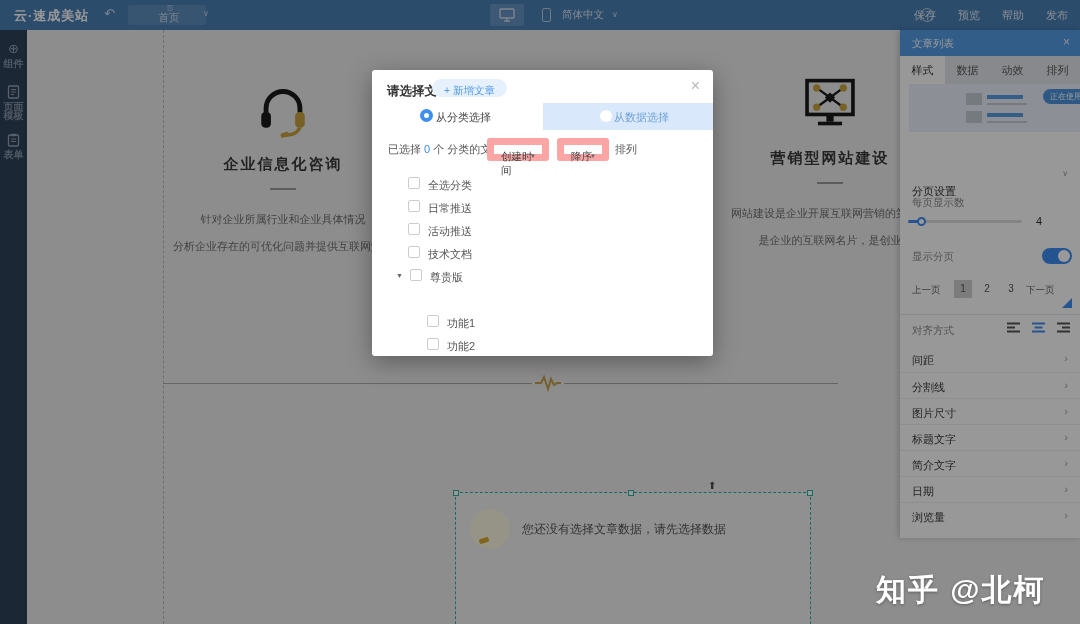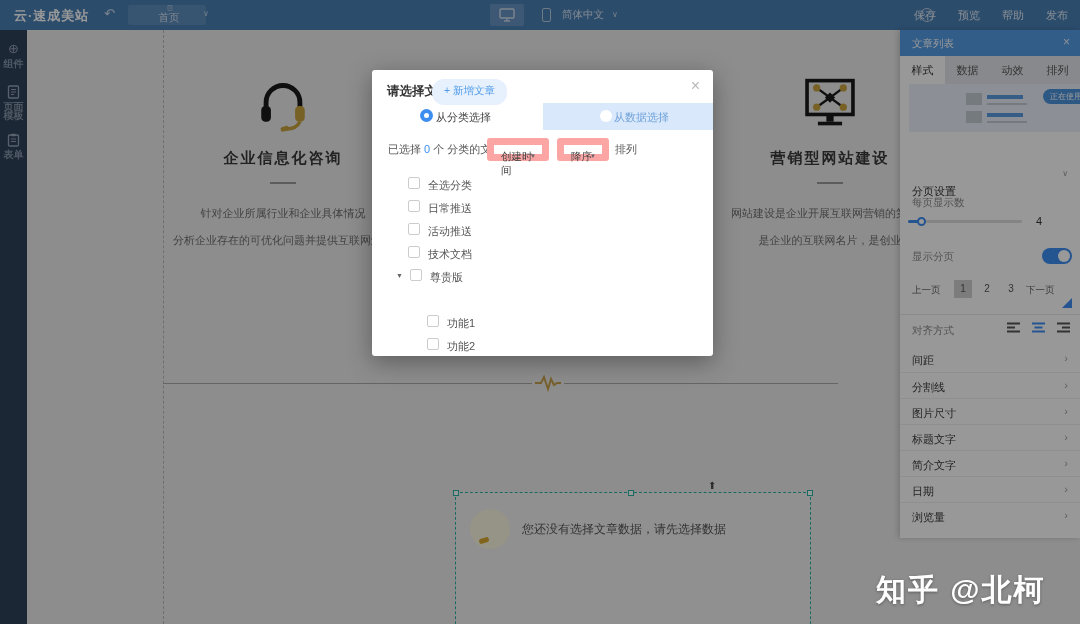--- a/index.html
+++ b/index.html
@@ -82,21 +82,21 @@
   .panel-div { position:absolute; left:0; top:284px; width:180px; height:1px; background:#e6e6e6; }
   .align-icons { position:absolute; right:10px; top:292px; display:flex; gap:12px; }
   .prow { position:absolute; left:0; width:180px; height:26px; border-top:1px solid #efefef; cursor:pointer; }
   .prow .pl { position:absolute; left:12px; top:7px; font-size:11px; color:#3a3a3a; }
   .prow .pc { position:absolute; right:12px; top:6px; font-size:11px; color:#a0a0a0; }
 
   
   .overlay { position:absolute; inset:0; background:rgba(0,0,0,.40); z-index:40; }
   .modal { position:absolute; left:372px; top:70px; width:341px; height:286px; background:#fff; border-radius:3px; z-index:50; box-shadow:0 6px 24px rgba(0,0,0,.35); }
   .m-title { position:absolute; left:15px; top:13px; font-size:12.5px; font-weight:bold; color:#333; }
-  .m-new { position:absolute; left:60px; top:9px; height:26px; line-height:22px; padding:0 12px; background:#e7f1fd; color:#4f9bea; font-size:10.5px; border-radius:12px; cursor:pointer; }
+  .m-new { position:absolute; left:60px; top:9px; height:18px; line-height:22px; padding:0 12px; background:#e7f1fd; color:#4f9bea; font-size:10.5px; border-radius:12px; cursor:pointer; }
   .m-close { position:absolute; right:13px; top:7px; font-size:16px; color:#b8b8b8; cursor:pointer; }
   .m-tabrow { position:absolute; left:0; top:33px; width:341px; height:27px; }
   .m-tab-right { position:absolute; left:171px; top:0; width:170px; height:27px; background:#d9e9fb; }
   .radio-on { position:absolute; width:13px; height:13px; border-radius:50%; background:#3e8ef0; }
   .radio-on i { position:absolute; left:4px; top:4px; width:5px; height:5px; border-radius:50%; background:#fff; }
   .radio-off { position:absolute; width:12px; height:12px; border-radius:50%; background:#fff; }
   .m-tab-label1 { position:absolute; left:64px; top:7px; font-size:11px; color:#444; }
   .m-tab-label2 { position:absolute; left:71px; top:7px; font-size:11px; color:#6f9fd8; }
   .m-sort { position:absolute; left:16px; top:72px; font-size:11px; color:#555; }
   .m-sort b { color:#3e8ef0; font-weight:normal; }
@@ -173,21 +173,21 @@
         <line x1="4" y1="6" x2="9" y2="6" stroke="#93a2b6" stroke-width="1"></line>
         <line x1="4" y1="8.5" x2="9" y2="8.5" stroke="#93a2b6" stroke-width="1"></line>
       </svg>
       <span class="lbl">表单</span>
     </div>
   </div>
 
   <div class="canvas">
     <div class="guide"></div>
 
-    <div class="svc" style="left:106px; top:45px;text-align:center;">
+    <div class="svc" style="left:106px; top:51px;text-align:center;">
       <svg width="58" height="62" viewBox="0 0 48 50" style="display:block;margin:0 auto;">
         <path d="M10 28 v-6 a14 14 0 0 1 28 0 v6" fill="none" stroke="#1a1a1a" stroke-width="4"></path>
         <rect x="6" y="25" width="8" height="13" rx="3.5" fill="#1a1a1a"></rect>
         <rect x="34" y="25" width="8" height="13" rx="3.5" fill="#c9a23f"></rect>
         <path d="M38 38 q-3 6 -11 6" fill="none" stroke="#c9a23f" stroke-width="3"></path>
         <rect x="22" y="42" width="7" height="4" rx="2" fill="#c9a23f" transform="rotate(-15 25 44)"></rect>
       </svg>
       <div class="svc-title">企业信息化咨询</div>
       <div class="svc-dash"></div>
       <div class="svc-desc">针对企业所属行业和企业具体情况</div>

